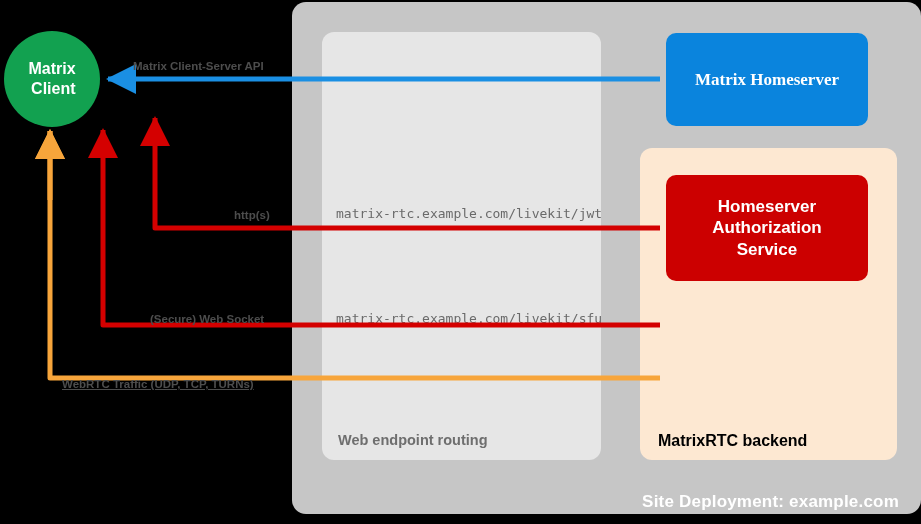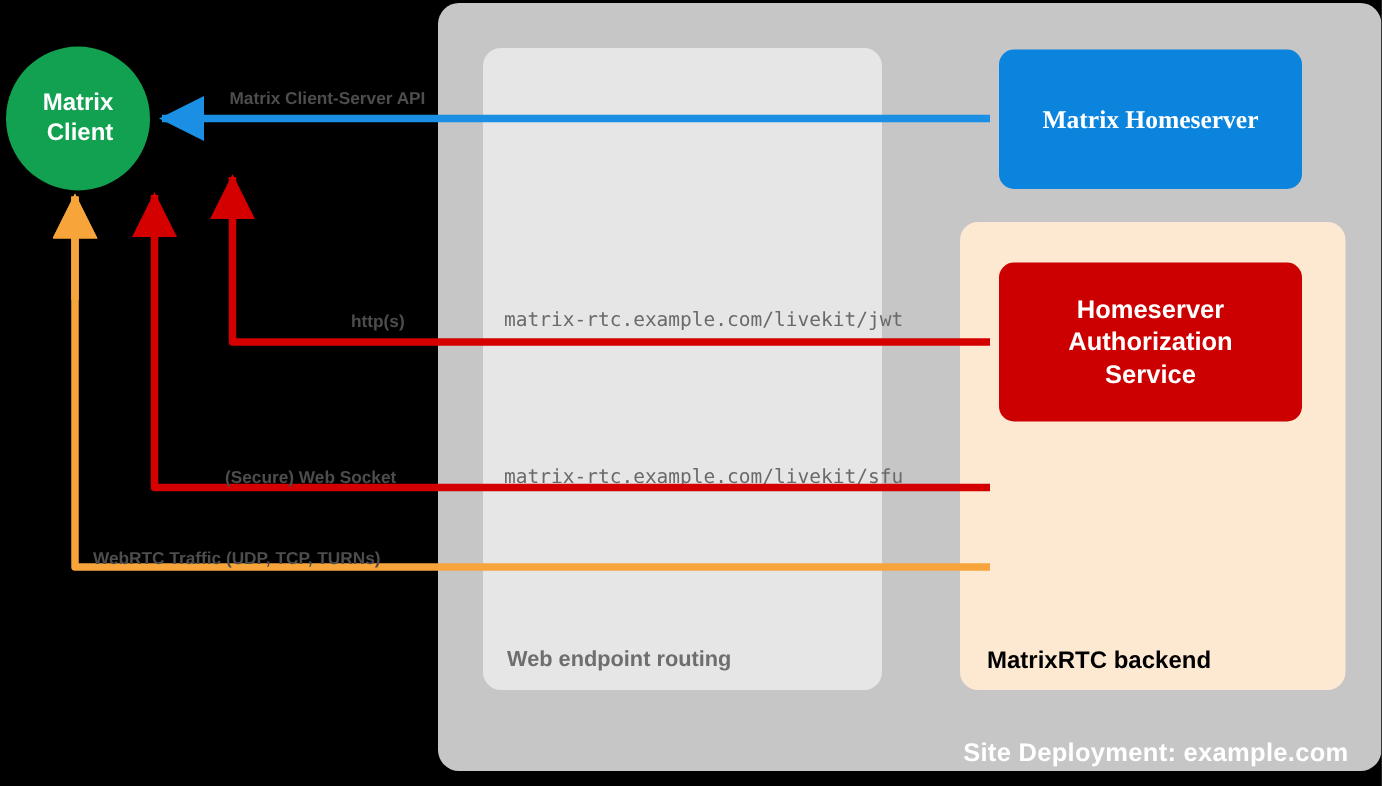--- a/index.html
+++ b/index.html
@@ -44,20 +44,21 @@
   }
   
   .routing-box {
     position: absolute;
     left: 322px;
     top: 32px;
     width: 266px;
     height: 428px;
     background: #e6e6e6;
     border-radius: 12px;
+    padding-left: 13px;
   }
   .routing-title {
     position: absolute;
     left: 16px;
     bottom: 12px;
     color: #6e6e6e;
     font-size: 14.5px;
     font-weight: bold;
     white-space: nowrap;
   }
@@ -206,20 +207,20 @@
 
   <div class="node-box authservice">
     <div>
       <span>Homeserver</span><br>
       <span>Authorization</span><br>
       <span>Service</span>
     </div>
   </div>
 
 
-  <div class="flow-label" style="left:133px; top:60px;margin-left:20px;">Matrix Client-Server API</div>
+  <div class="flow-label" style="left:133px; top:60px;">Matrix Client-Server API</div>
   <div class="flow-label" style="left:234px; top:209px;">http(s)</div>
   <div class="flow-label" style="left:150px; top:313px;">(Secure) Web Socket</div>
-  <div class="flow-label" style="left:62px; top:367px;">WebRTC Traffic (UDP, TCP, TURNs)</div>
+  <div class="flow-label" style="left:62px; top:378px;text-decoration:underline;">WebRTC Traffic (UDP, TCP, TURNs)</div>
 
   <div class="site-title">Site Deployment: example.com</div>
 
 </div>
 
 </body></html>

